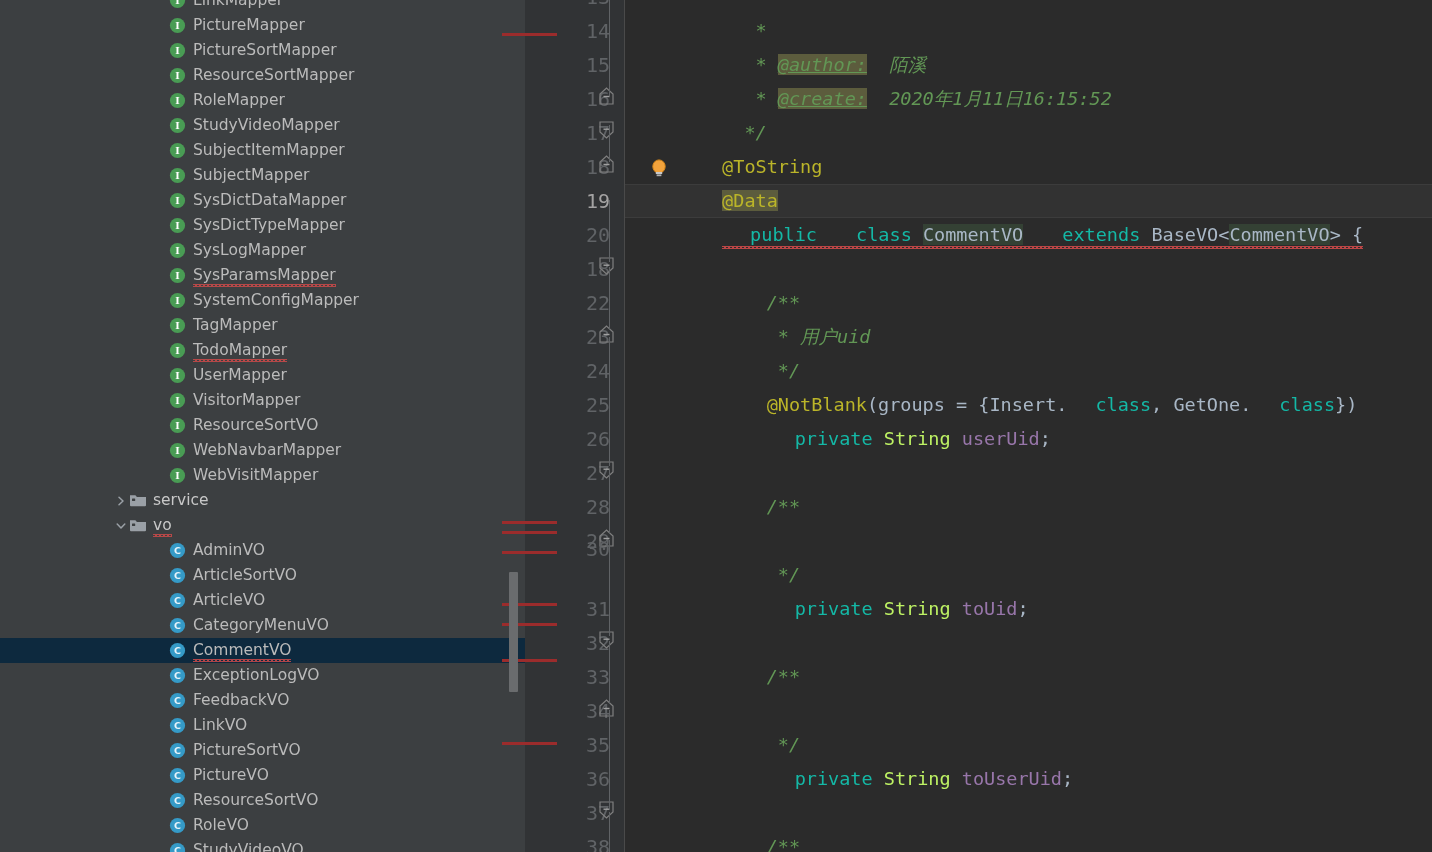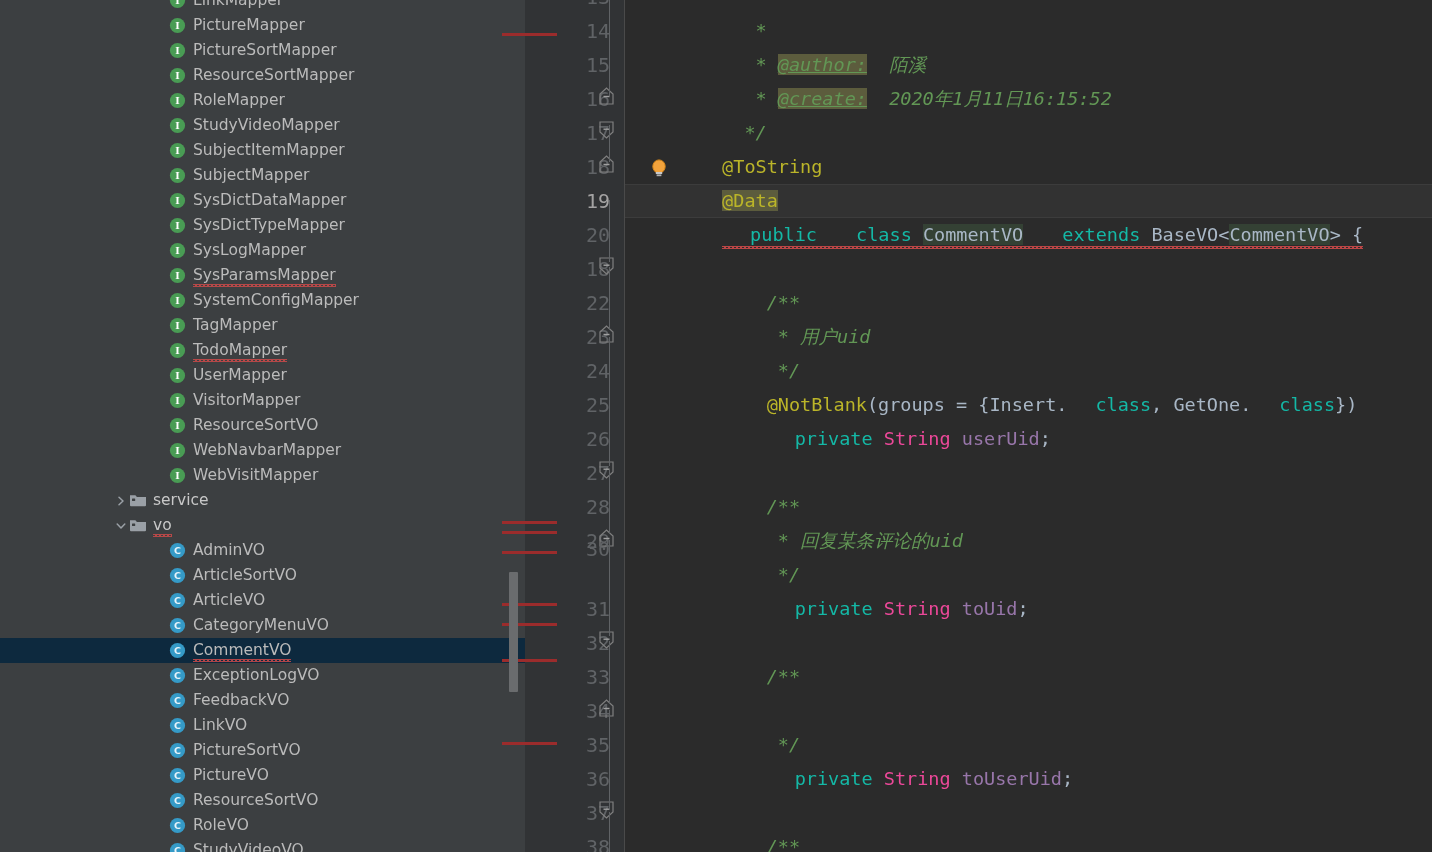--- a/index.html
+++ b/index.html
@@ -169,21 +169,21 @@
   .curline-top, .curline-bot {
     position: absolute;
     left: 0; right: 0;
     height: 1px;
     background: #3c3c3c;
   }
 
   
   .kw    { color: #14b8a6; margin-left: 28px; }
   .cls   { color: #a9b7c6; }
-  .typ   { color: #ec4899; }
+  .typ   { color: #bef264; }
   .fld   { color: #9876aa; }
   .ann   { color: #bbb529; }
   .cmt   { color: #629755; font-style: italic; }
   .cmtp  { color: #629755; }
   .plain { color: #a9b7c6; }
   .classname { color: #a9b7c6; }
   .hl-usage { background: #344134; }
   .hl-doctag { background: #5c5c3d; text-decoration: underline; }
   .hl-data { background: #5c5c3d; }
 
@@ -802,23 +802,20 @@
       </div>
 
       <div class="codeline" style="top:388px">
         <span class="plain">    </span><span class="kw">private</span><span class="plain"> </span><span class="typ">String</span><span class="plain"> </span><span class="fld">userUid</span><span class="plain">;</span>
       </div>
 
       <div class="codeline" style="top:456px">
         <span class="cmtp">    </span><span class="cmt">/**</span>
       </div>
 
-      <div class="codeline" style="top:490px">
-        <span class="cmtp">     </span><span class="cmt">*</span><span class="cmt"> </span><span class="cmt">回复某条评论的uid</span>
-      </div>
 
       <div class="codeline" style="top:524px">
         <span class="cmtp">     </span><span class="cmt">*/</span>
       </div>
 
       <div class="codeline" style="top:558px">
         <span class="plain">    </span><span class="kw">private</span><span class="plain"> </span><span class="typ">String</span><span class="plain"> </span><span class="fld">toUid</span><span class="plain">;</span>
       </div>
 
       <div class="codeline" style="top:626px">

